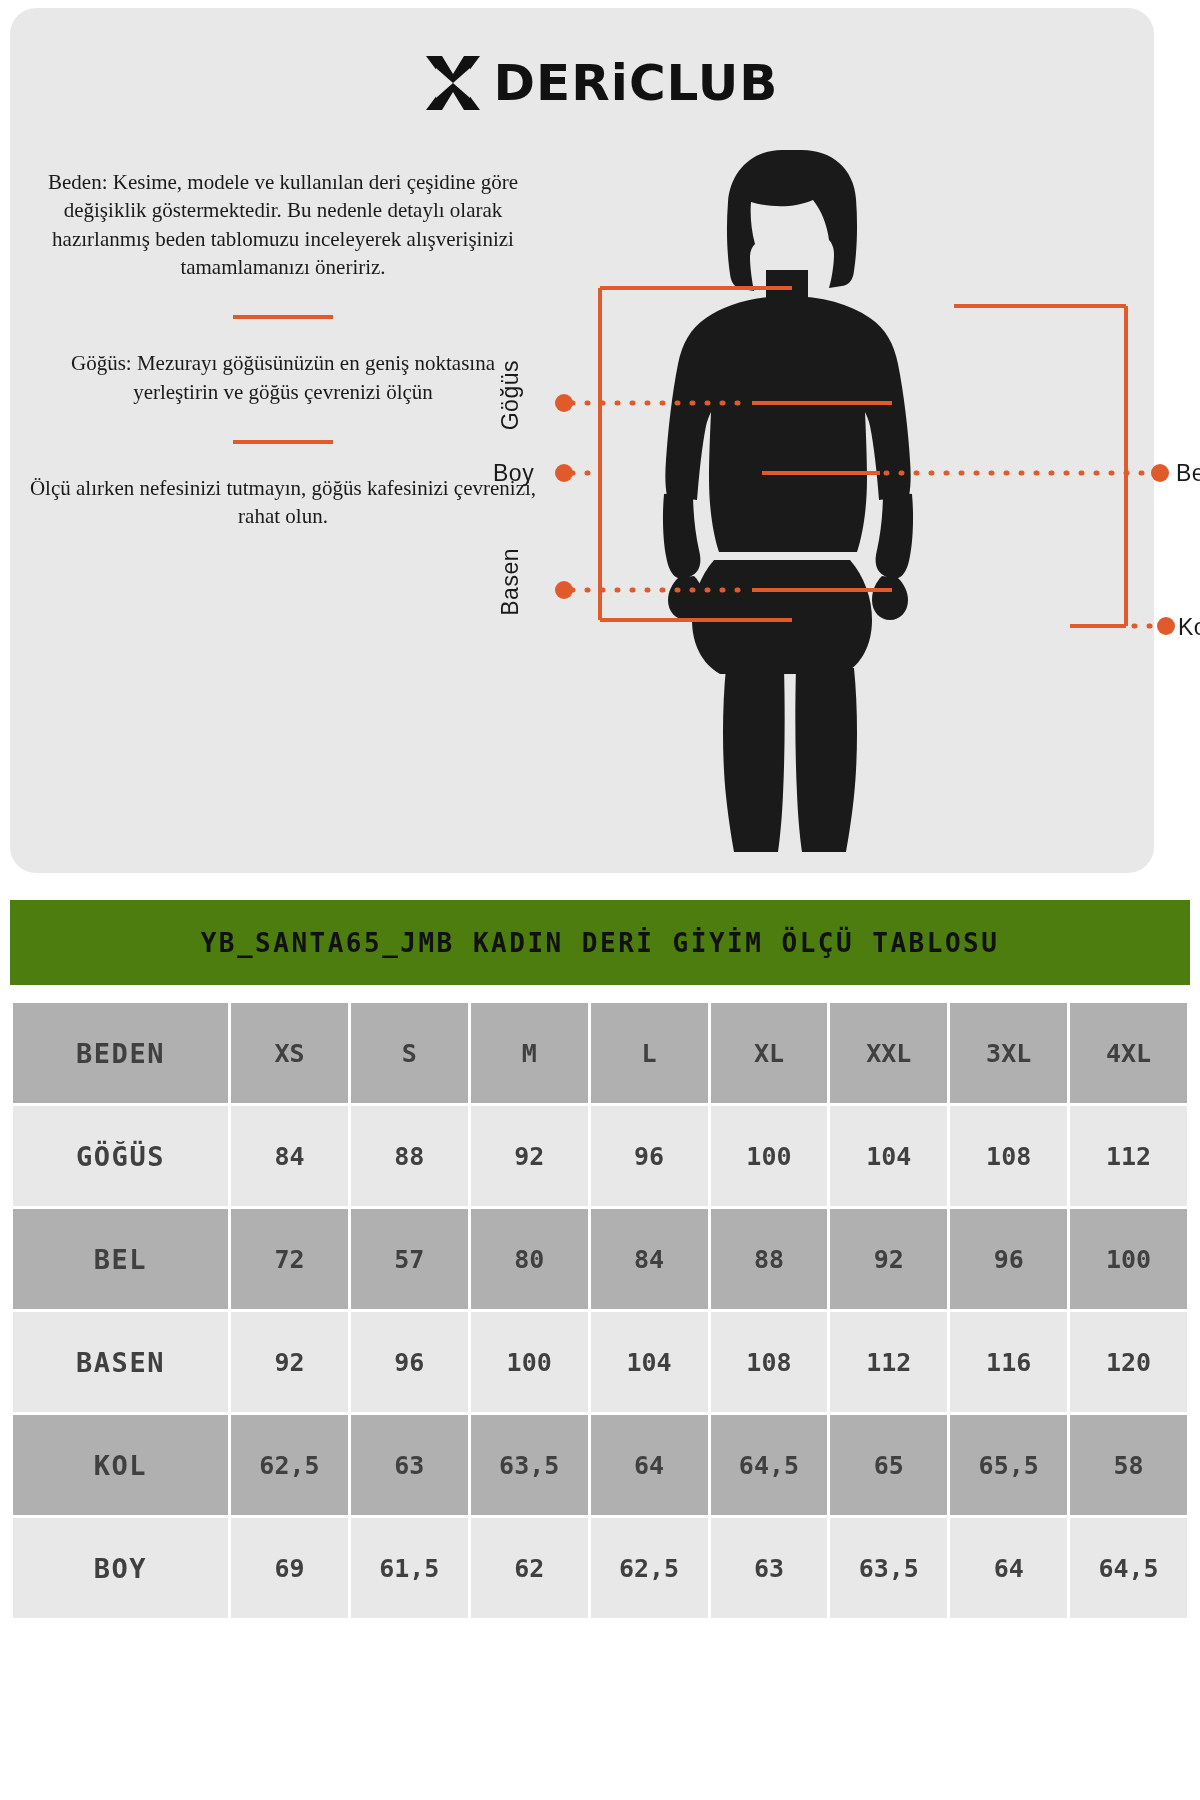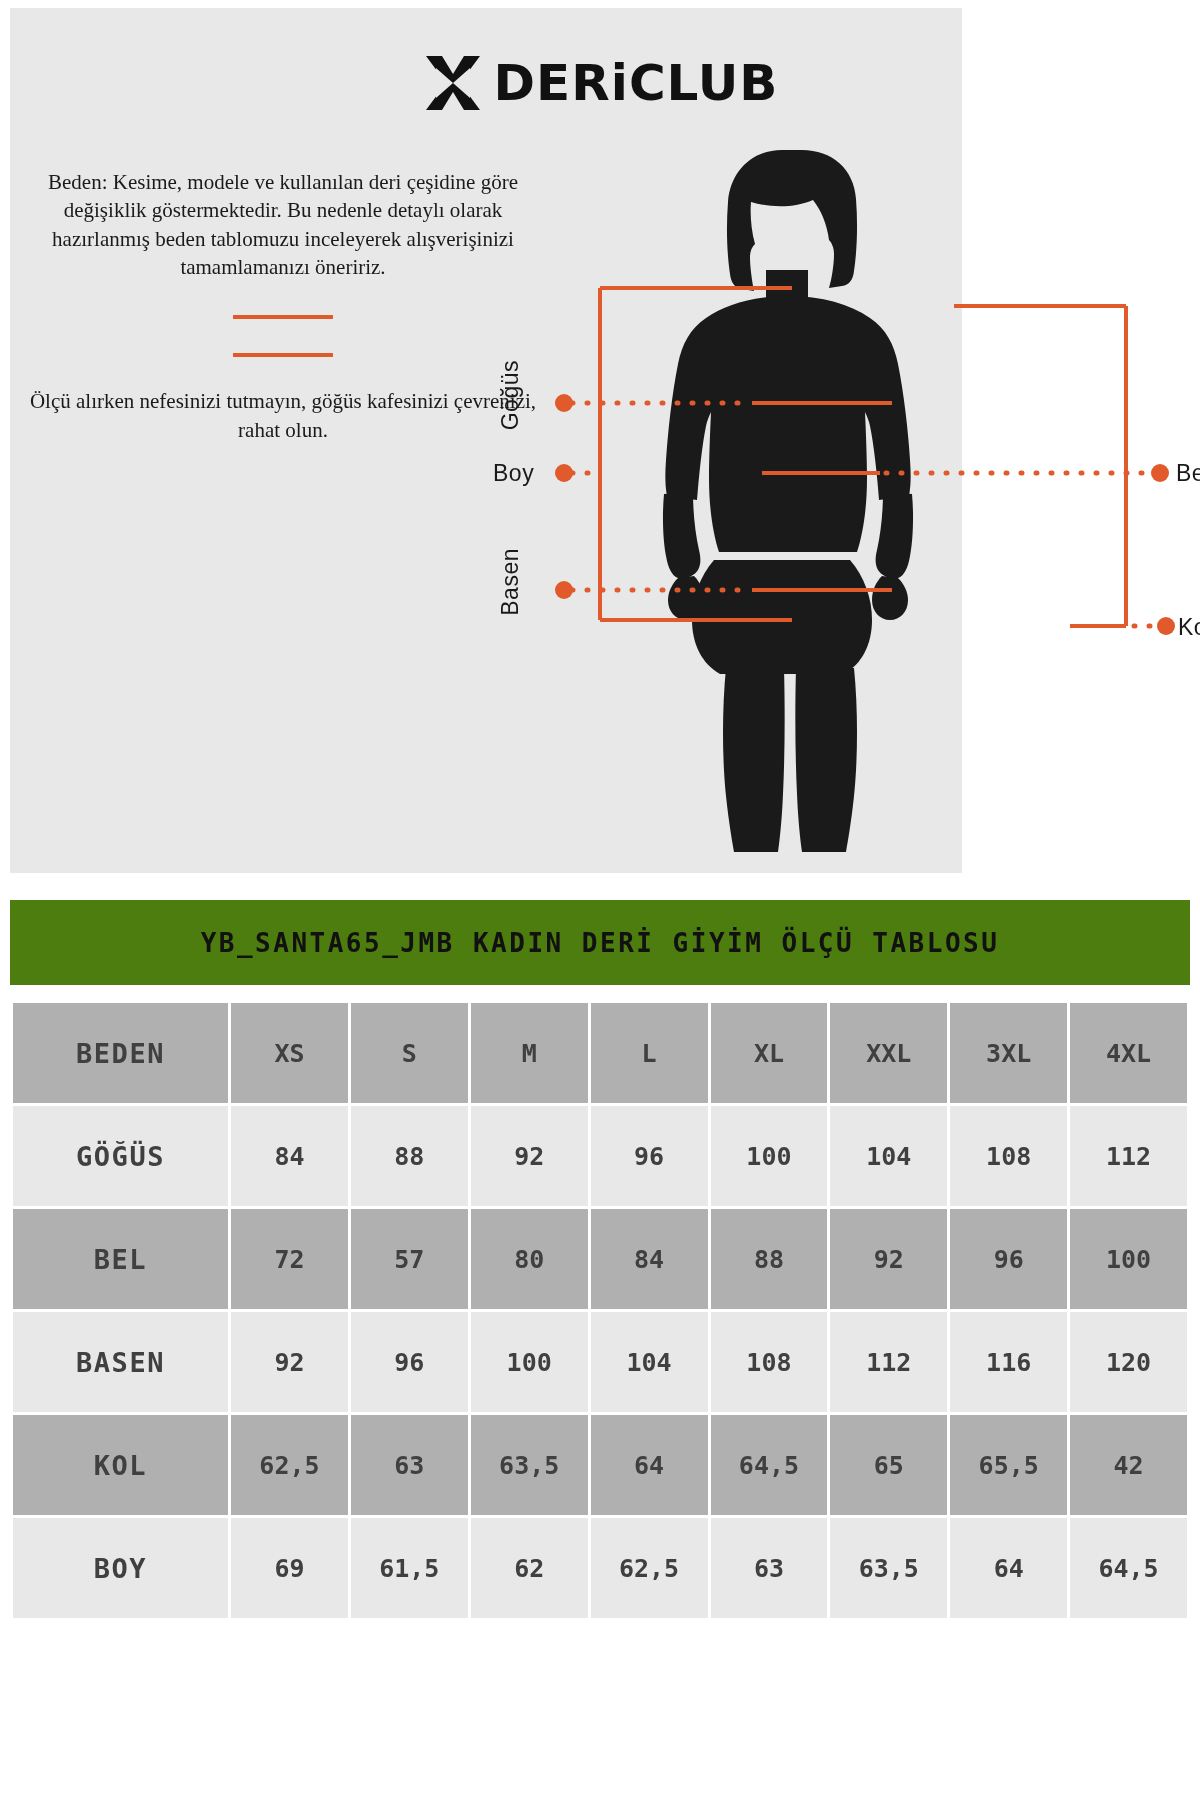--- a/index.html
+++ b/index.html
@@ -18,23 +18,24 @@
     width: 1200px;
     height: 1800px;
     background: #ffffff;
   }
 
   
   .top-panel {
     position: absolute;
     left: 10px;
     top: 8px;
-    width: 952px;
+    width: 1144px;
     height: 865px;
     background: #e8e8e8;
+    border-radius: 26px;
   }
 
   
   .logo {
     position: absolute;
     left: 0;
     top: 35px;
     width: 1180px;
     height: 80px;
     display: flex;
@@ -170,20 +171,21 @@
           <path d="M14 14 L31 29 L14 44 Z" fill="#e8e8e8"></path>
           <path d="M48 14 L31 29 L48 44 Z" fill="#e8e8e8"></path>
         </svg>
       </span>
       <span class="logo-text">DERiCLUB</span>
     </div>
 
     <div class="text-col">
       <div class="para">Beden: Kesime, modele ve kullanılan deri çeşidine göre değişiklik göstermektedir. Bu nedenle detaylı olarak hazırlanmış beden tablomuzu inceleyerek alışverişinizi tamamlamanızı öneririz.</div>
       <div class="divider"></div>
+      <div class="para">Göğüs: Mezurayı göğüsünüzün en geniş noktasına yerleştirin ve göğüs çevrenizi ölçün</div>
       <div class="divider"></div>
       <div class="para">Ölçü alırken nefesinizi tutmayın, göğüs kafesinizi çevrenizi, rahat olun.</div>
     </div>
 
     <div class="figure-area">
       <svg class="svg-fig" width="660" height="730" viewBox="0 0 660 730" xmlns="http://www.w3.org/2000/svg">
 
         <g fill="#1a1a1a">
 
           <path d="M252 22 c-30 0 -52 22 -54 52 c-2 26 -1 52 2 72 c1 9 5 14 12 15 l12 2 c-2 -10 -4 -24 -4 -34 c0 -6 2 -10 5 -13 c-4 -14 -5 -30 -4 -42 c20 6 44 6 62 -2 c8 10 14 24 16 40 c3 3 5 8 5 14 c0 10 -2 24 -5 34 l13 -2 c7 -1 11 -6 12 -15 c3 -20 4 -46 2 -72 c-2 -30 -24 -49 -54 -49 z"></path>
@@ -300,21 +302,21 @@
 
       <tr class="band-dark">
         <td class="rowhead">KOL</td>
         <td class="cell">62,5</td>
         <td class="cell">63</td>
         <td class="cell">63,5</td>
         <td class="cell">64</td>
         <td class="cell">64,5</td>
         <td class="cell">65</td>
         <td class="cell">65,5</td>
-        <td class="cell">42</td>
+        <td class="cell">58</td>
       </tr>
 
       <tr class="band-light">
         <td class="rowhead">BOY</td>
         <td class="cell">69</td>
         <td class="cell">61,5</td>
         <td class="cell">62</td>
         <td class="cell">62,5</td>
         <td class="cell">63</td>
         <td class="cell">63,5</td>

